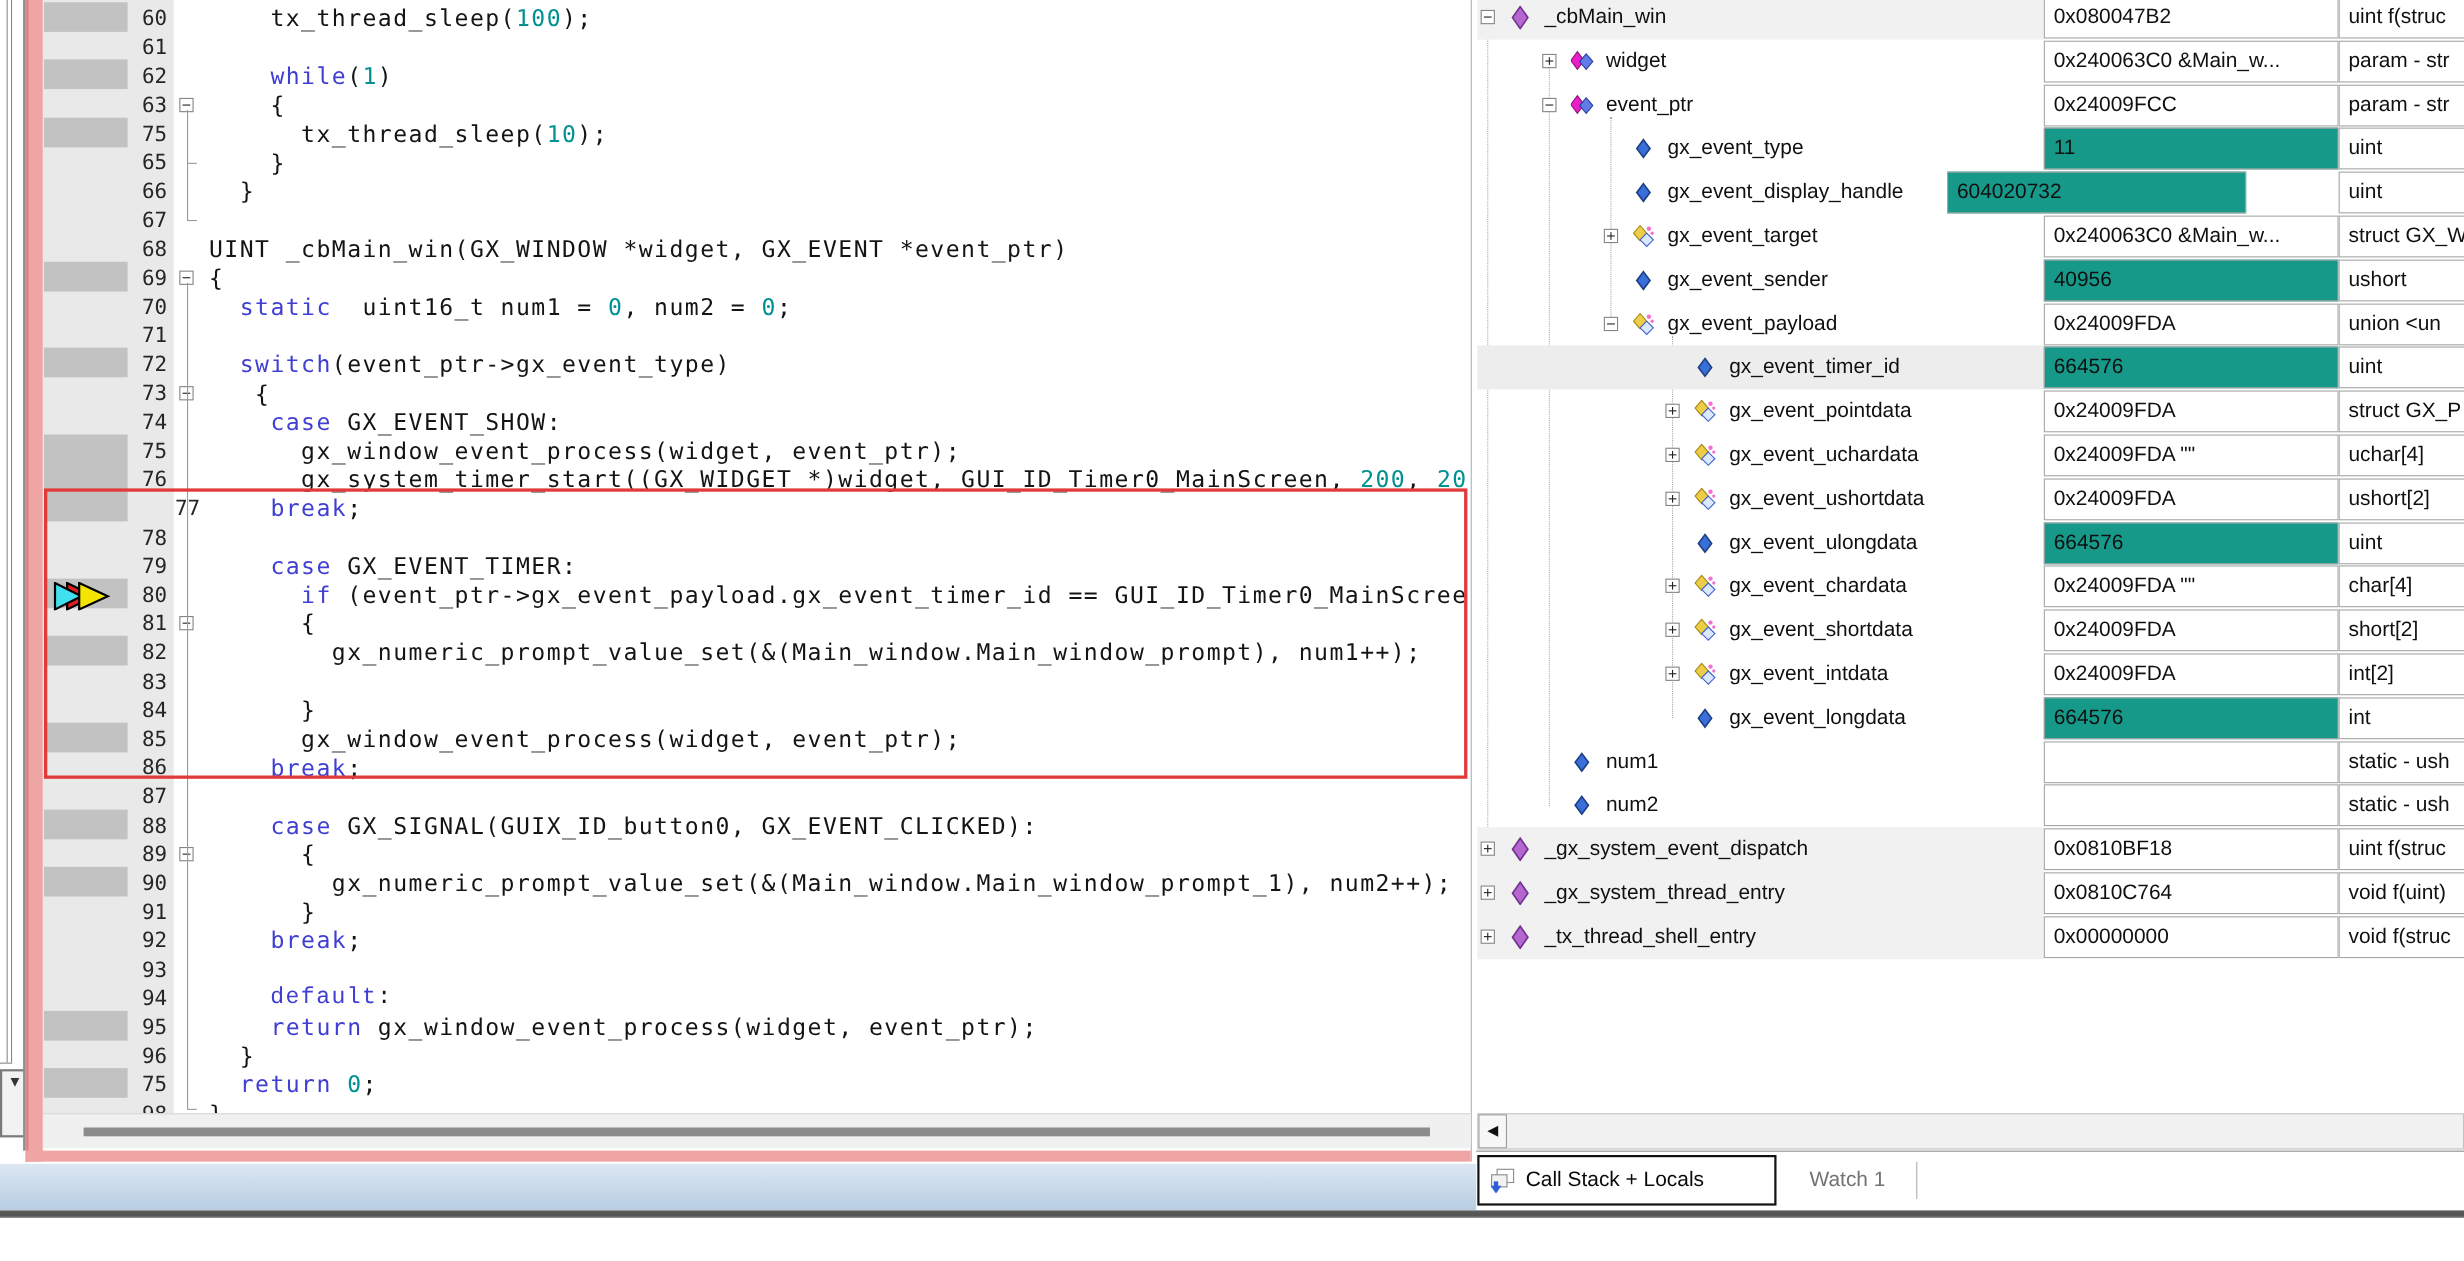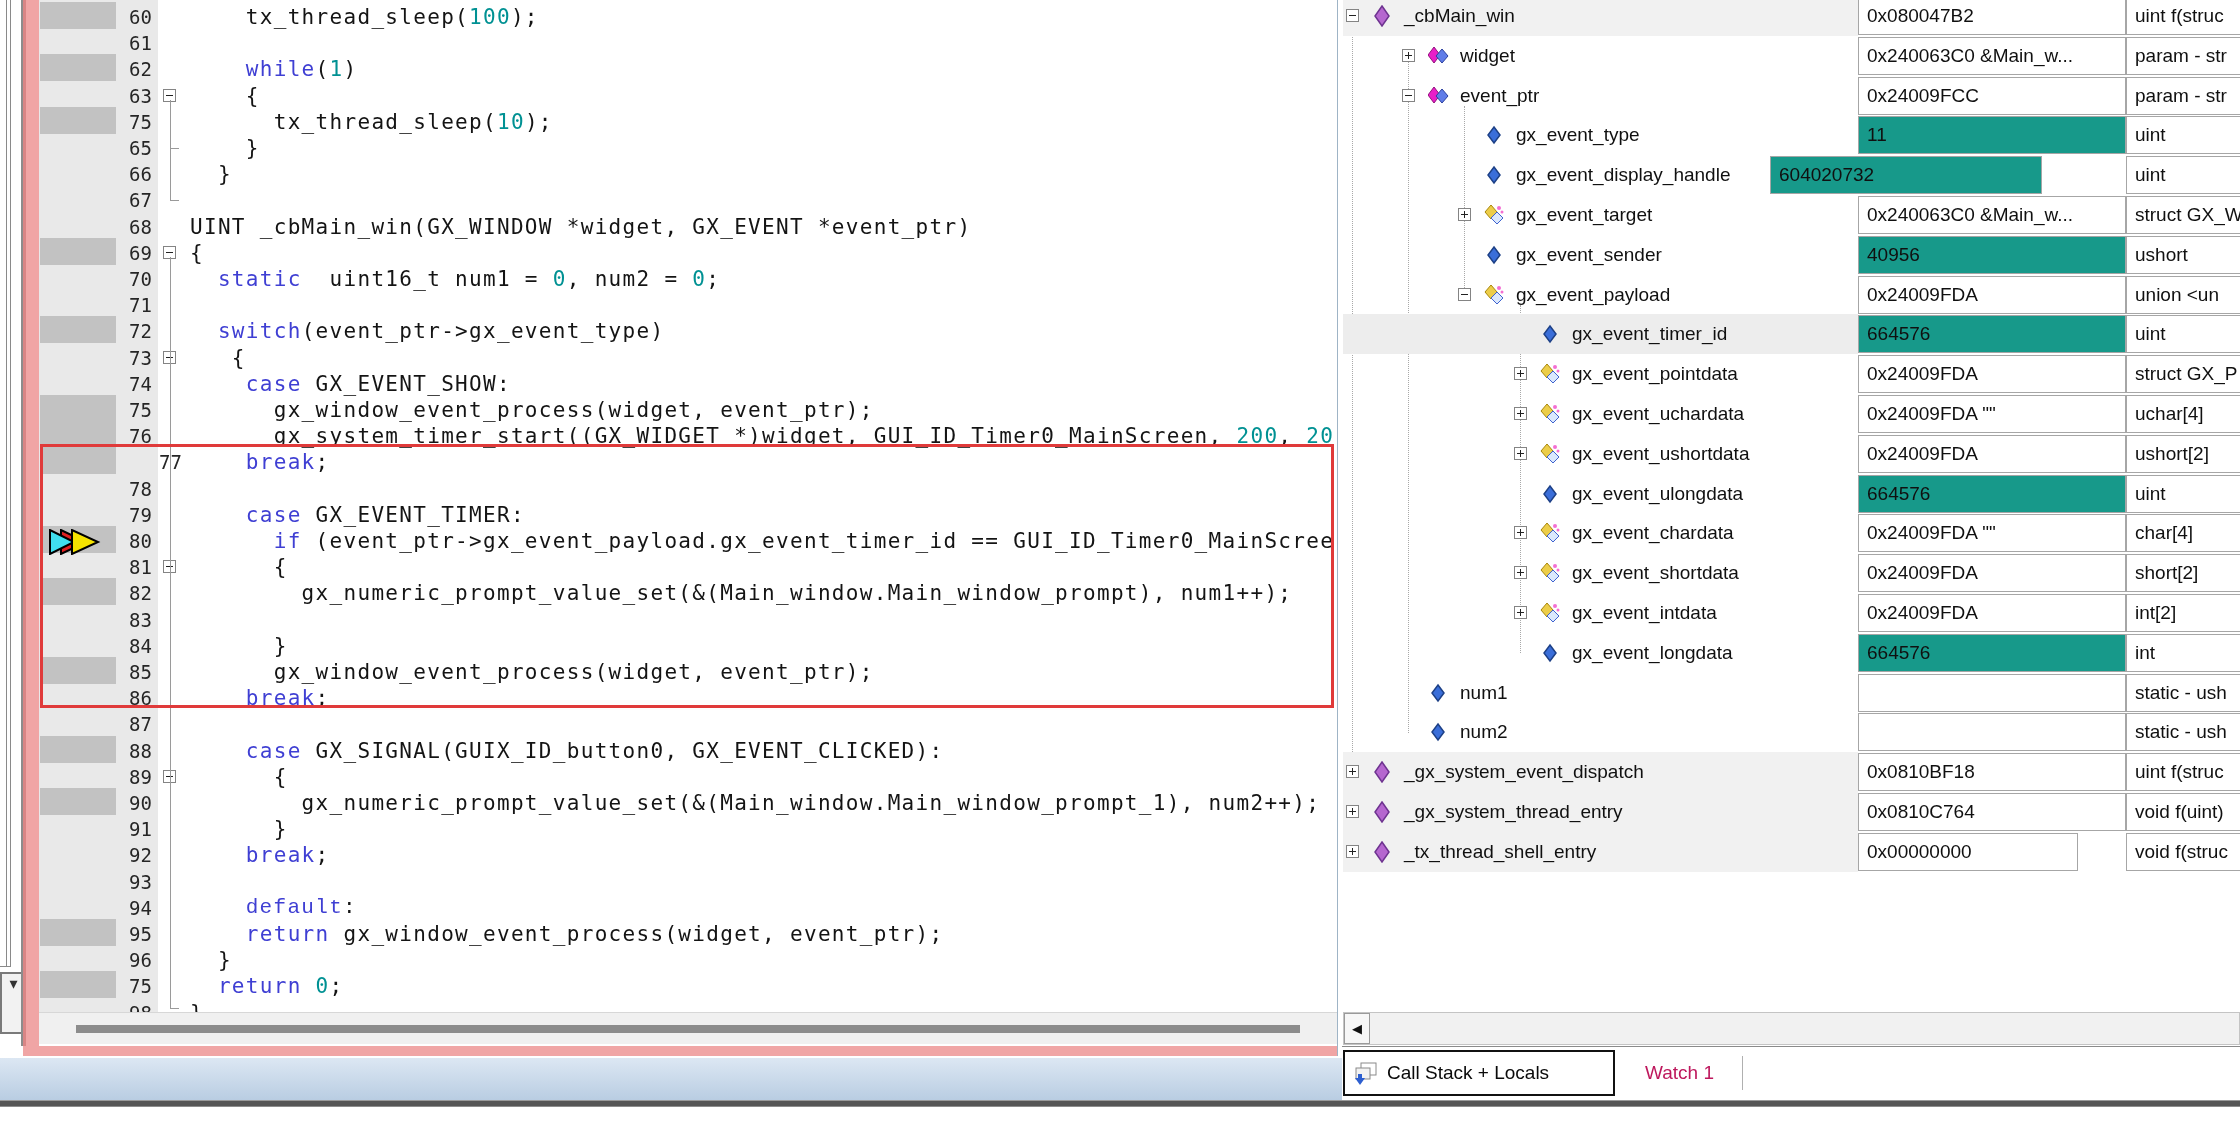--- a/index.html
+++ b/index.html
@@ -39,21 +39,21 @@
   .expbox .eh{position:absolute;left:2px;right:2px;top:5px;height:1px;background:#222;}
   .expbox .ev{position:absolute;top:2px;bottom:2px;left:5px;width:1px;background:#222;}
   .wguide{position:absolute;width:0;border-left:1px dotted #a8a8a8;}
   .wicon{position:absolute;}
   
   #watch-hscroll{left:1343px;top:1012px;width:897px;height:33px;background:#f1f1f1;border:1px solid #c4c4c4;}
   #watch-hscroll-btn{left:1344px;top:1013px;width:26px;height:31px;background:#f7f7f7;border:1px solid #9a9a9a;font:13px "DejaVu Sans",sans-serif;color:#111;text-align:center;line-height:30px;}
   #watch-bar-divider{left:1342px;top:1046px;width:898px;height:1px;background:#8a8a8a;}
   #tabbar{left:1342px;top:1048px;width:898px;height:48px;background:#fff;}
   #tab-callstack{left:1343px;top:1050px;width:272px;height:46px;background:#fff;border:2px solid #111;display:flex;align-items:center;gap:8px;padding-left:8px;font:19px "Liberation Sans",sans-serif;color:#0a0a0a;}
-  #tab-watch1{left:1645px;top:1050px;height:46px;display:flex;align-items:center;font:19px "Liberation Sans",sans-serif;color:#be185d;}
+  #tab-watch1{left:1645px;top:1050px;height:46px;display:flex;align-items:center;font:19px "Liberation Sans",sans-serif;color:#737373;}
   #tab-sep{left:1742px;top:1056px;width:1px;height:34px;background:#b0b0b0;}
   
   #blue-band{left:0;top:1058px;width:1342px;height:42px;background:linear-gradient(#dce7f3,#b9cde2);}
   #white-strip-left{left:0;top:1046px;width:23px;height:12px;background:#fff;}
   #bottom-line{left:0;top:1100px;width:2240px;height:7px;background:#565656;border-top:1px solid #9a9a9a;border-bottom:1px solid #8d8d8d;}
 </style>
 </head>
 <body>
 
 <div class="abs lfrag-line" style="left:6px;top:0;width:1px;height:966px;"></div>
@@ -410,21 +410,21 @@
     <div class="cell" style="left:2126px;top:793px;width:120px;">void f(uint)</div>
     <div class="wband gray" style="top:831.8px;"></div>
     <div class="expbox" style="left:1346px;top:844.8px;">
       <span class="eh"></span>
       <span class="ev"></span>
     </div>
     <svg class="wicon" style="left:1372px;top:840.8px;" width="21" height="22" viewBox="0 0 21 22">
       <polygon points="10,1 17,11 10,21 3,11" fill="#b567cf" stroke="#6e3390" stroke-width="1.5"></polygon>
     </svg>
     <div class="wlabel" style="left:1404px;top:840.8px;">_tx_thread_shell_entry</div>
-    <div class="cell" style="left:1858px;top:832.8px;width:220px;">0x00000000</div>
+    <div class="cell" style="left:1858px;top:832.8px;width:268px;">0x00000000</div>
     <div class="cell" style="left:2126px;top:832.8px;width:120px;">void f(struc</div>
   </div>
 
 <div class="abs" id="watch-hscroll"></div>
 <div class="abs" id="watch-hscroll-btn">◀</div>
 <div class="abs" id="watch-bar-divider"></div>
 
 <div class="abs" id="tabbar"></div>
 <div class="abs" id="tab-callstack">
   <svg width="26" height="25" viewBox="0 0 26 25">

